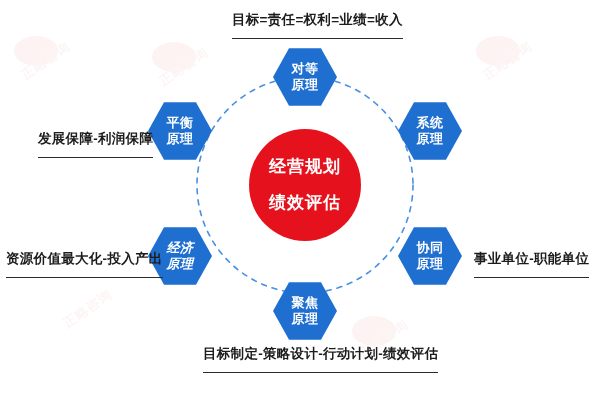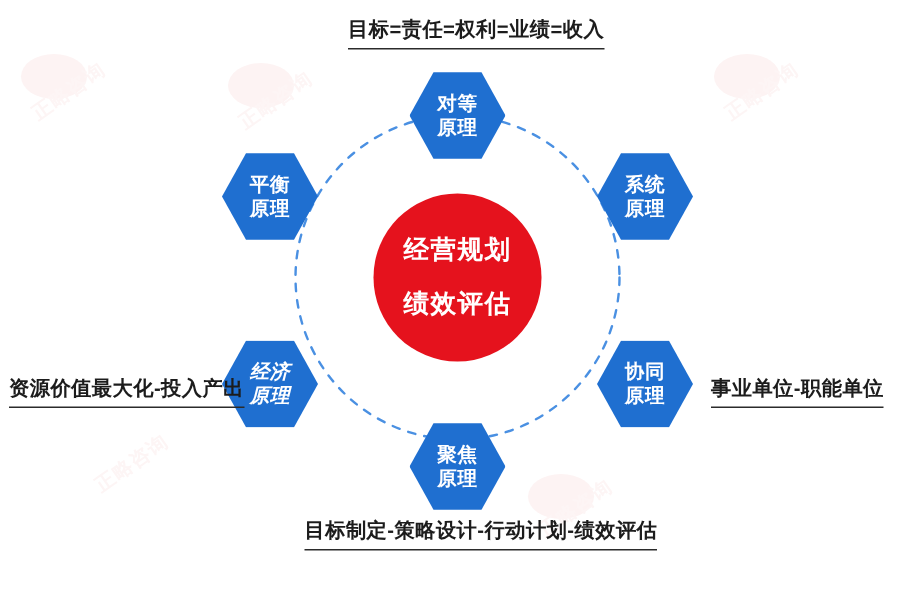--- a/index.html
+++ b/index.html
@@ -100,21 +100,21 @@
 
   
   .cap {
     position: absolute;
     font-size: 13.5px;
     font-weight: 700;
     color: #1c1c1c;
     white-space: nowrap;
     letter-spacing: 0.3px;
     border-bottom: 1.5px solid #2b2b2b;
-    padding-bottom: 4px;
+    padding-bottom: 10px;
     line-height: 1.2;
   }
   .cap-top         { left: 232px; top: 12px; }
   .cap-right       { left: 484px; top: 131px; }
   .cap-bottomright { left: 474px; top: 251px; }
   .cap-bottom      { left: 203px; top: 346px; }
   .cap-bottomleft  { left: 6px;   top: 251px; }
   .cap-left        { left: 38px;  top: 131px; }
 </style>
 </head>
@@ -170,14 +170,15 @@
 
   <div class="hex hex-topleft">
     <span class="hex-line">平衡</span>
     <span class="hex-line">原理</span>
   </div>
 
   <div class="cap cap-top">目标=责任=权利=业绩=收入</div>
   <div class="cap cap-bottom">目标制定-策略设计-行动计划-绩效评估</div>
   <div class="cap cap-bottomright">事业单位-职能单位</div>
   <div class="cap cap-bottomleft">资源价值最大化-投入产出</div>
+  <div class="cap cap-left">发展保障-利润保障</div>
 
 </div>
 
 </body></html>

